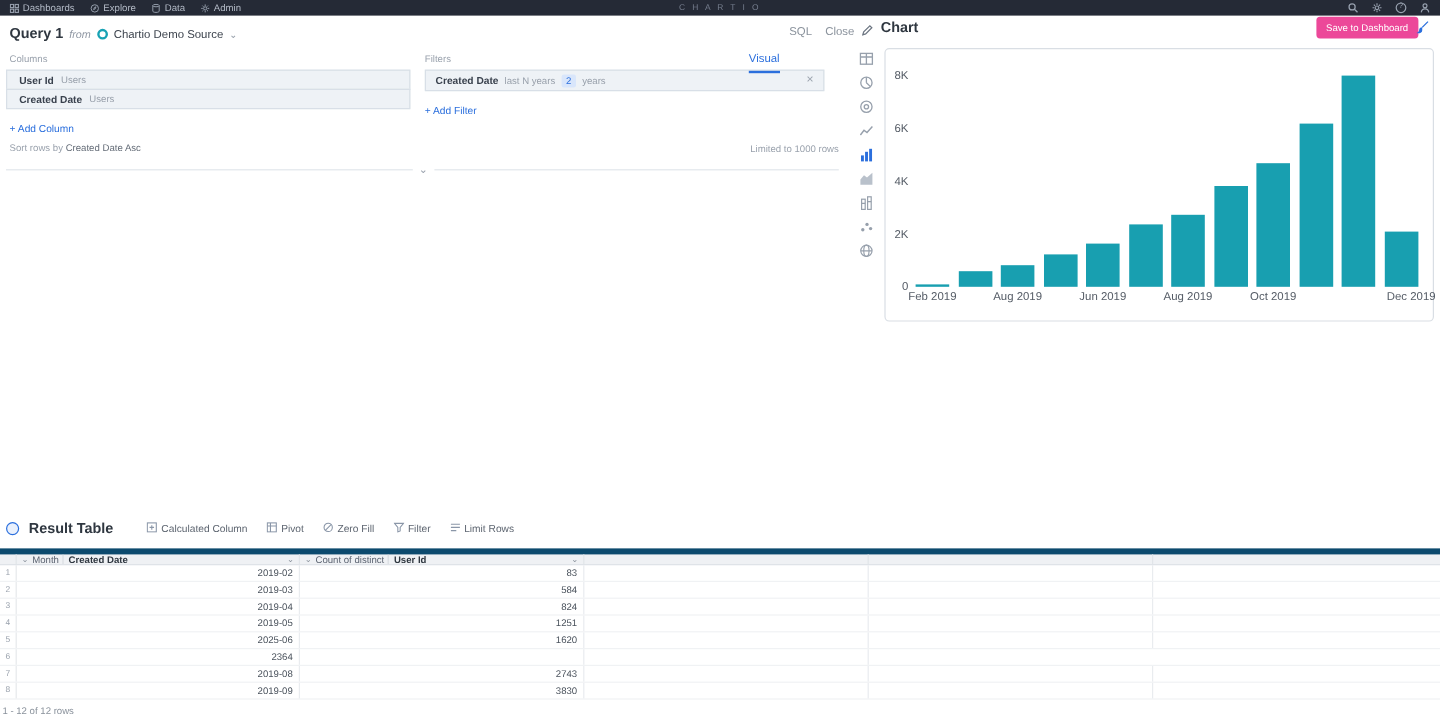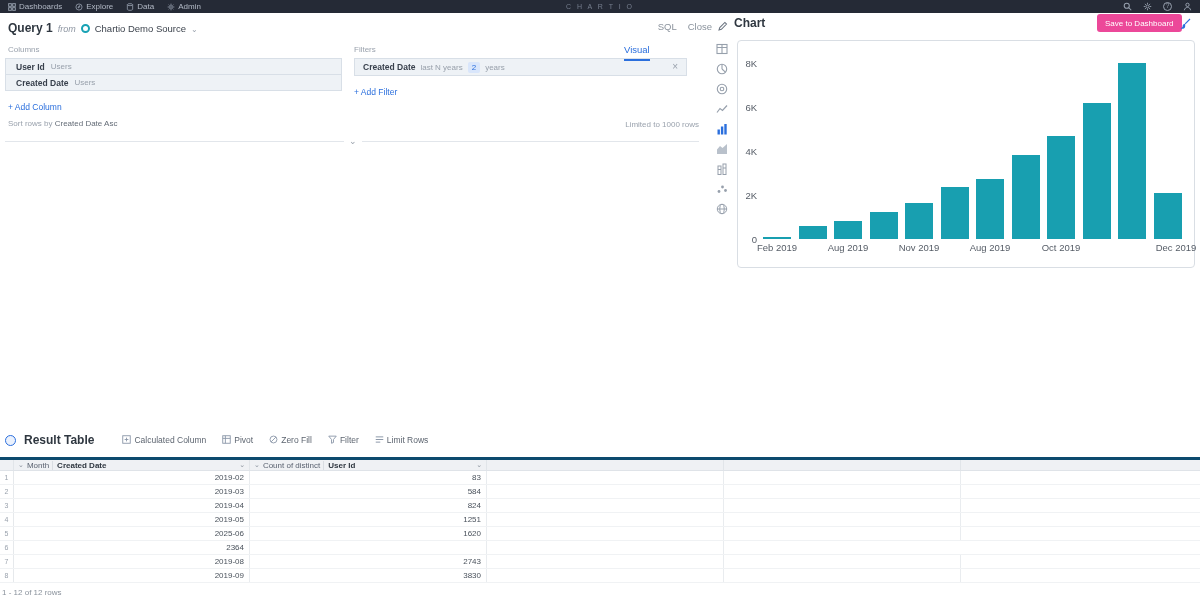--- a/index.html
+++ b/index.html
@@ -86,21 +86,21 @@
   .xtick { position:absolute; transform:translateX(-50%); font-size:9.5px; color:#555c66; white-space:nowrap; }
   
   .result-header { position:absolute; left:5px; top:433px; display:flex; align-items:center; }
   .step-icon { width:11px; height:11px; border:1.5px solid #2b6fdd; border-radius:50%;
     background:#eaf1fd; }
   .result-title { font-size:12px; font-weight:bold; color:#2f3740; margin-left:8px; }
   .tool-bar { display:flex; align-items:center; gap:16px; margin-left:28px; }
   .tool-item { display:flex; align-items:center; gap:3px; font-size:8.5px; color:#5d6570; cursor:pointer; }
   .data-table { position:absolute; left:0; top:457px; width:1200px; font-size:8px; }
   .thead, .trow { display:grid; grid-template-columns:14px 236px 237px 237px 237px 1fr; }
-  .thead { height:14px; background:#eff1f4; border-top:3px solid #0c4a6e; border-bottom:1px solid #dfe3e8; }
+  .thead { height:14px; background:#eff1f4; border-top:5px solid #0c4a6e; border-bottom:1px solid #dfe3e8; }
   .hcell { display:flex; align-items:center; gap:3px; padding:0 4px;
     border-right:1px solid #e1e5e9; overflow:hidden; white-space:nowrap; }
   .hcell .hchev { font-size:7px; color:#8a929c; cursor:pointer; }
   .hcell .hchev.right { margin-left:auto; }
   .agg-label { color:#5a6270; }
   .col-name { font-weight:bold; color:#2f3740; border-left:1px solid #d9dde2; padding-left:4px; }
   .trow { height:14px; border-bottom:1px solid #f0f2f4; }
   .rownum { display:flex; align-items:center; justify-content:center;
     font-size:7px; color:#9aa2ad; border-right:1px solid #e6e9ec; }
   .tcell { display:flex; align-items:center; justify-content:flex-end; padding:0 5px;
@@ -312,21 +312,21 @@
           <div class="bar" style="left: 213px; width: 28px; height: 60.3px; background: rgb(24, 159, 176);"></div>
           <div class="bar" style="left: 248.5px; width: 28px; height: 84.3px; background: rgb(24, 159, 176);"></div>
           <div class="bar" style="left: 284px; width: 28px; height: 103.4px; background: rgb(24, 159, 176);"></div>
           <div class="bar" style="left: 319.5px; width: 28px; height: 136.4px; background: rgb(24, 159, 176);"></div>
           <div class="bar" style="left: 355px; width: 28px; height: 176px; background: rgb(24, 159, 176);"></div>
           <div class="bar" style="left: 390.5px; width: 28px; height: 46.2px; background: rgb(24, 159, 176);"></div>
         </div>
       <div id="xaxis">
           <div class="xtick" style="left: 14px;">Feb 2019</div>
           <div class="xtick" style="left: 85px;">Aug 2019</div>
-          <div class="xtick" style="left: 156px;">Nov 2019</div>
+          <div class="xtick" style="left: 156px;">Jun 2019</div>
           <div class="xtick" style="left: 227px;">Aug 2019</div>
           <div class="xtick" style="left: 298px;">Oct 2019</div>
           <div class="xtick" style="left: 369px; margin-left: 44px;">Dec 2019</div>
         </div>
     </div>
   </div>
 
   <div class="result-header">
     <span class="step-icon"></span>
     <span class="result-title">Result Table</span>

